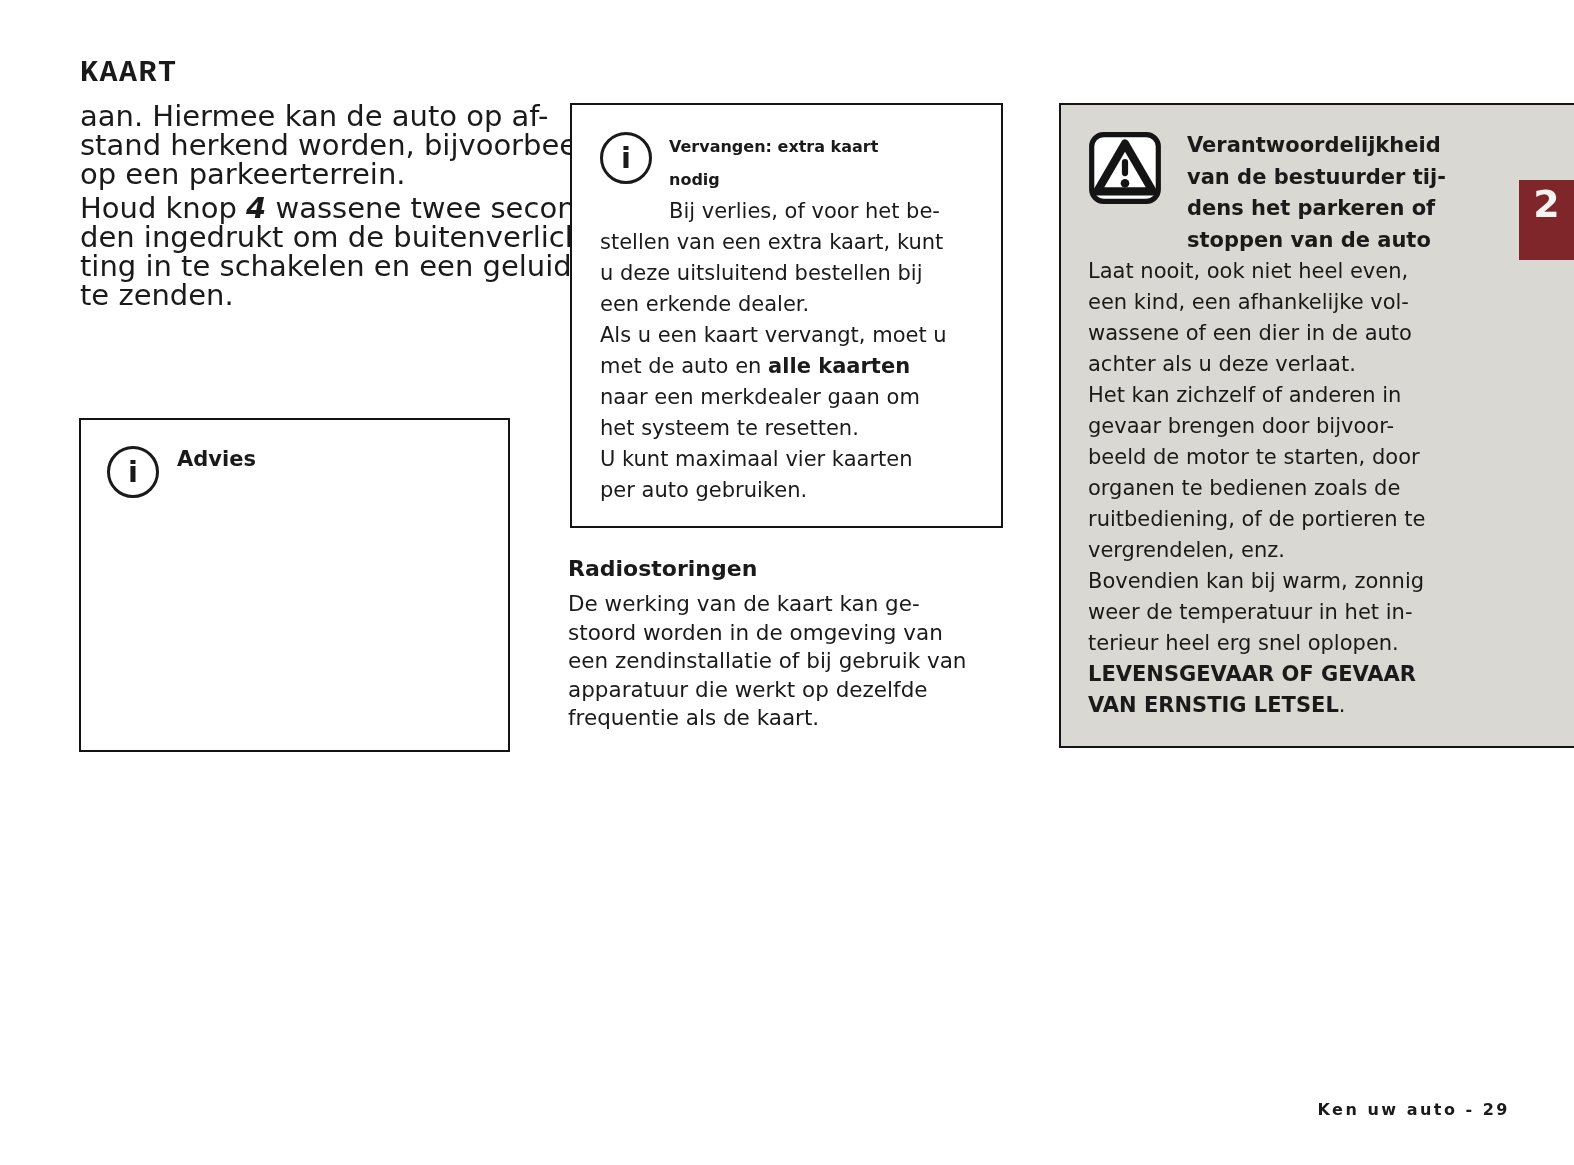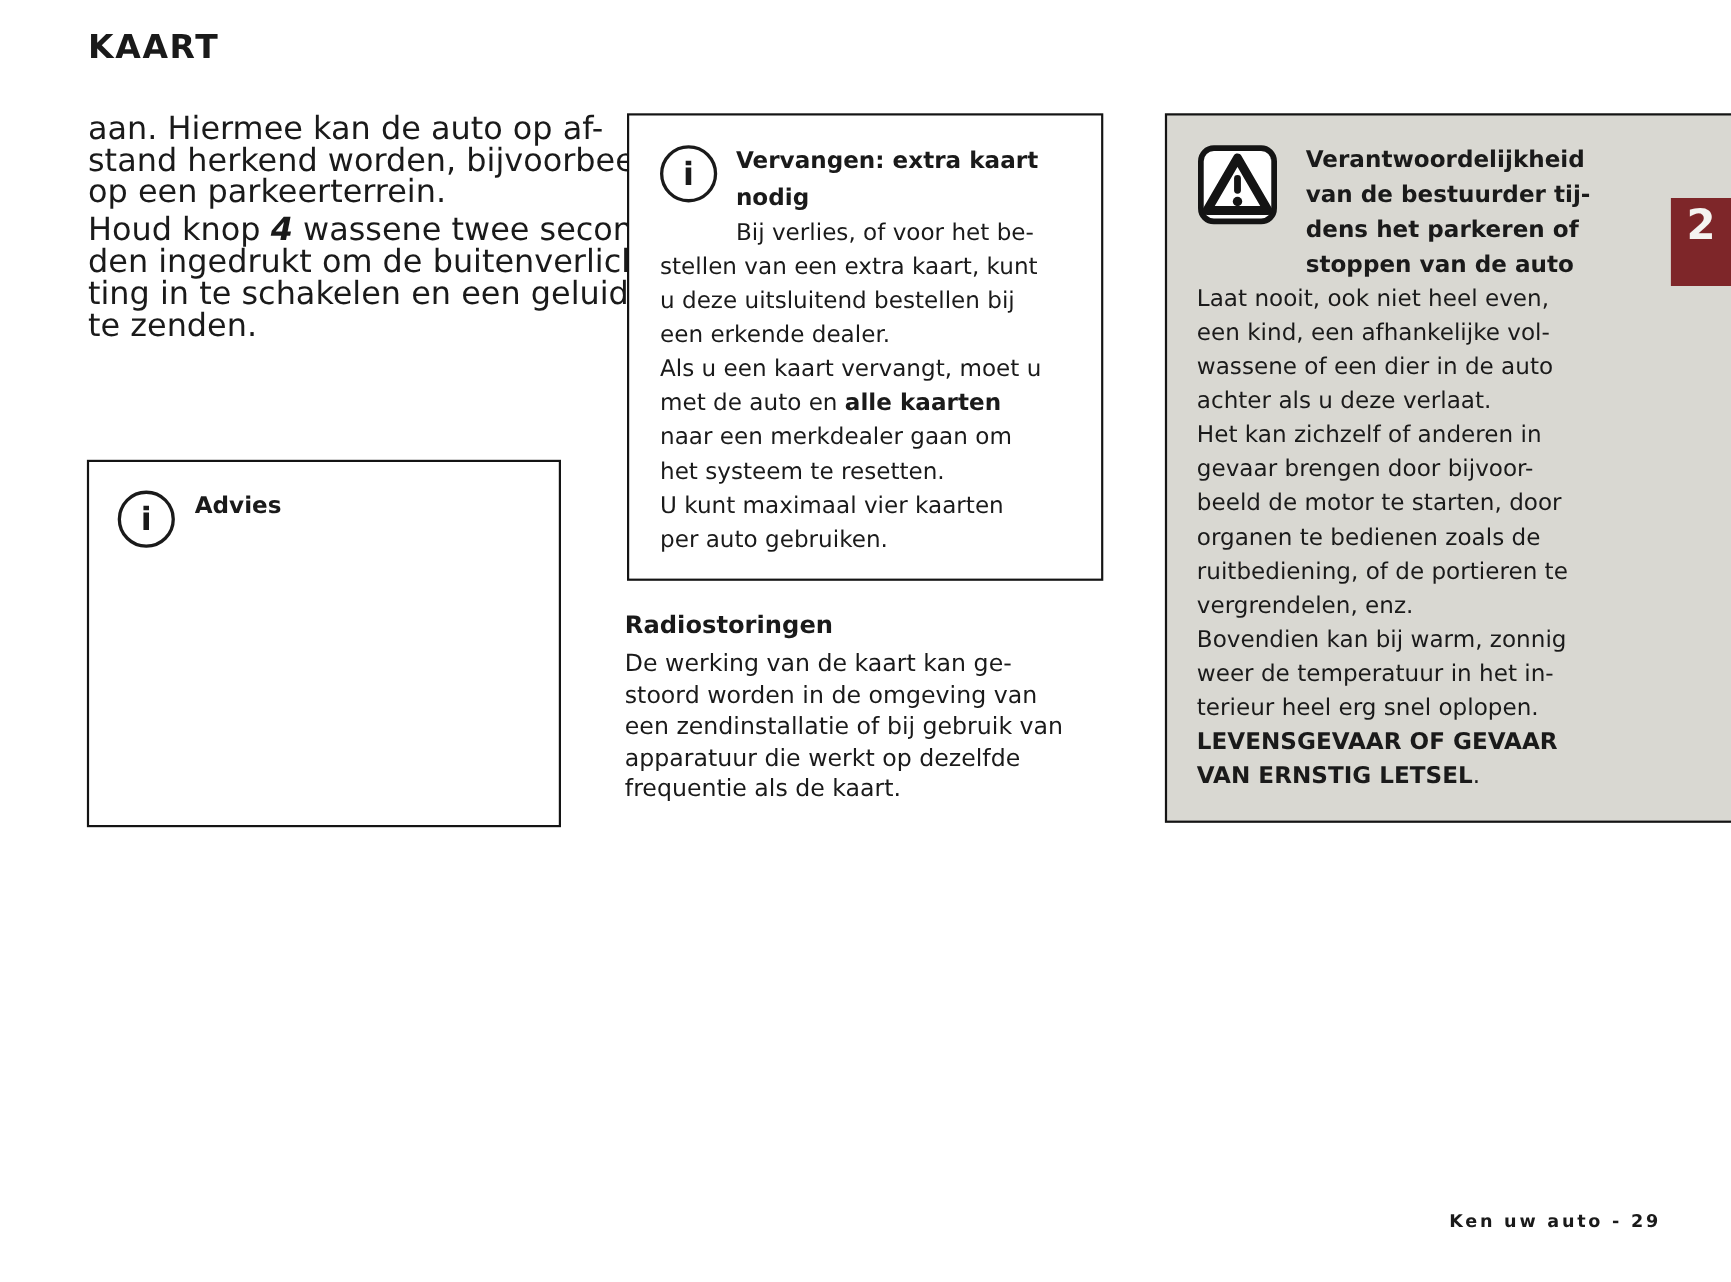--- a/index.html
+++ b/index.html
@@ -10,22 +10,22 @@
   html,body{margin:0;padding:0;background:#ffffff;}
   .canvas{
     position:relative;width:1574px;height:1165px;background:#ffffff;overflow:hidden;
     font-family:"DejaVu Sans","Liberation Sans",sans-serif;color:var(--ink);
   }
   .pre{white-space:pre;}
   .b{font-weight:700;}
   .i{font-style:italic;}
 
   .page-title{
-    position:absolute;left:80px;top:26px;
-    font-size:30px;font-weight:700;letter-spacing:1.5px;
+    position:absolute;left:80px;top:56px;
+    font-size:30px;font-weight:700;letter-spacing:1.5px;font-family:Liberation Mono, monospace;
   }
 
   .leftcol{position:absolute;left:80px;top:102px;width:432px;font-size:29px;line-height:29px;}
   .leftcol .para{margin:0 0 5px 0;}
 
   .box{
     position:absolute;border:2.5px solid #141414;background:#fff;box-sizing:border-box;
     font-size:21px;line-height:31px;
   }
   .advice-box{left:79px;top:418px;width:431px;height:334px;padding:24px 18px 16px 26px;}
@@ -38,21 +38,21 @@
   .warning-box .icon-float{width:99px;height:124px;}
 
   .info-icon{
     display:flex;align-items:center;justify-content:center;
     width:46px;height:46px;margin-top:2px;border:3.5px solid var(--ink);border-radius:50%;
     font-size:29px;font-weight:600;line-height:1;
   }
   .warning-icon{display:block;margin-top:1px;}
 
   .box-title{font-weight:700;}
-  .replace-box .box-title{font-size:21px;line-height:33px;}
+  .replace-box .box-title{font-size:16px;line-height:33px;}
   .warning-box .box-title{line-height:31.5px;}
   .box-body{}
 
   .radio-section{position:absolute;left:568px;top:554px;width:460px;}
   .radio-title{font-size:22px;font-weight:700;line-height:30px;margin:0 0 6px 0;}
   .radio-body{font-size:21.5px;line-height:28.5px;}
 
   .chapter-tab{
     position:absolute;left:1519px;top:180px;width:55px;height:80px;background:var(--red);
     display:flex;justify-content:center;align-items:flex-start;padding-top:5px;box-sizing:border-box;

